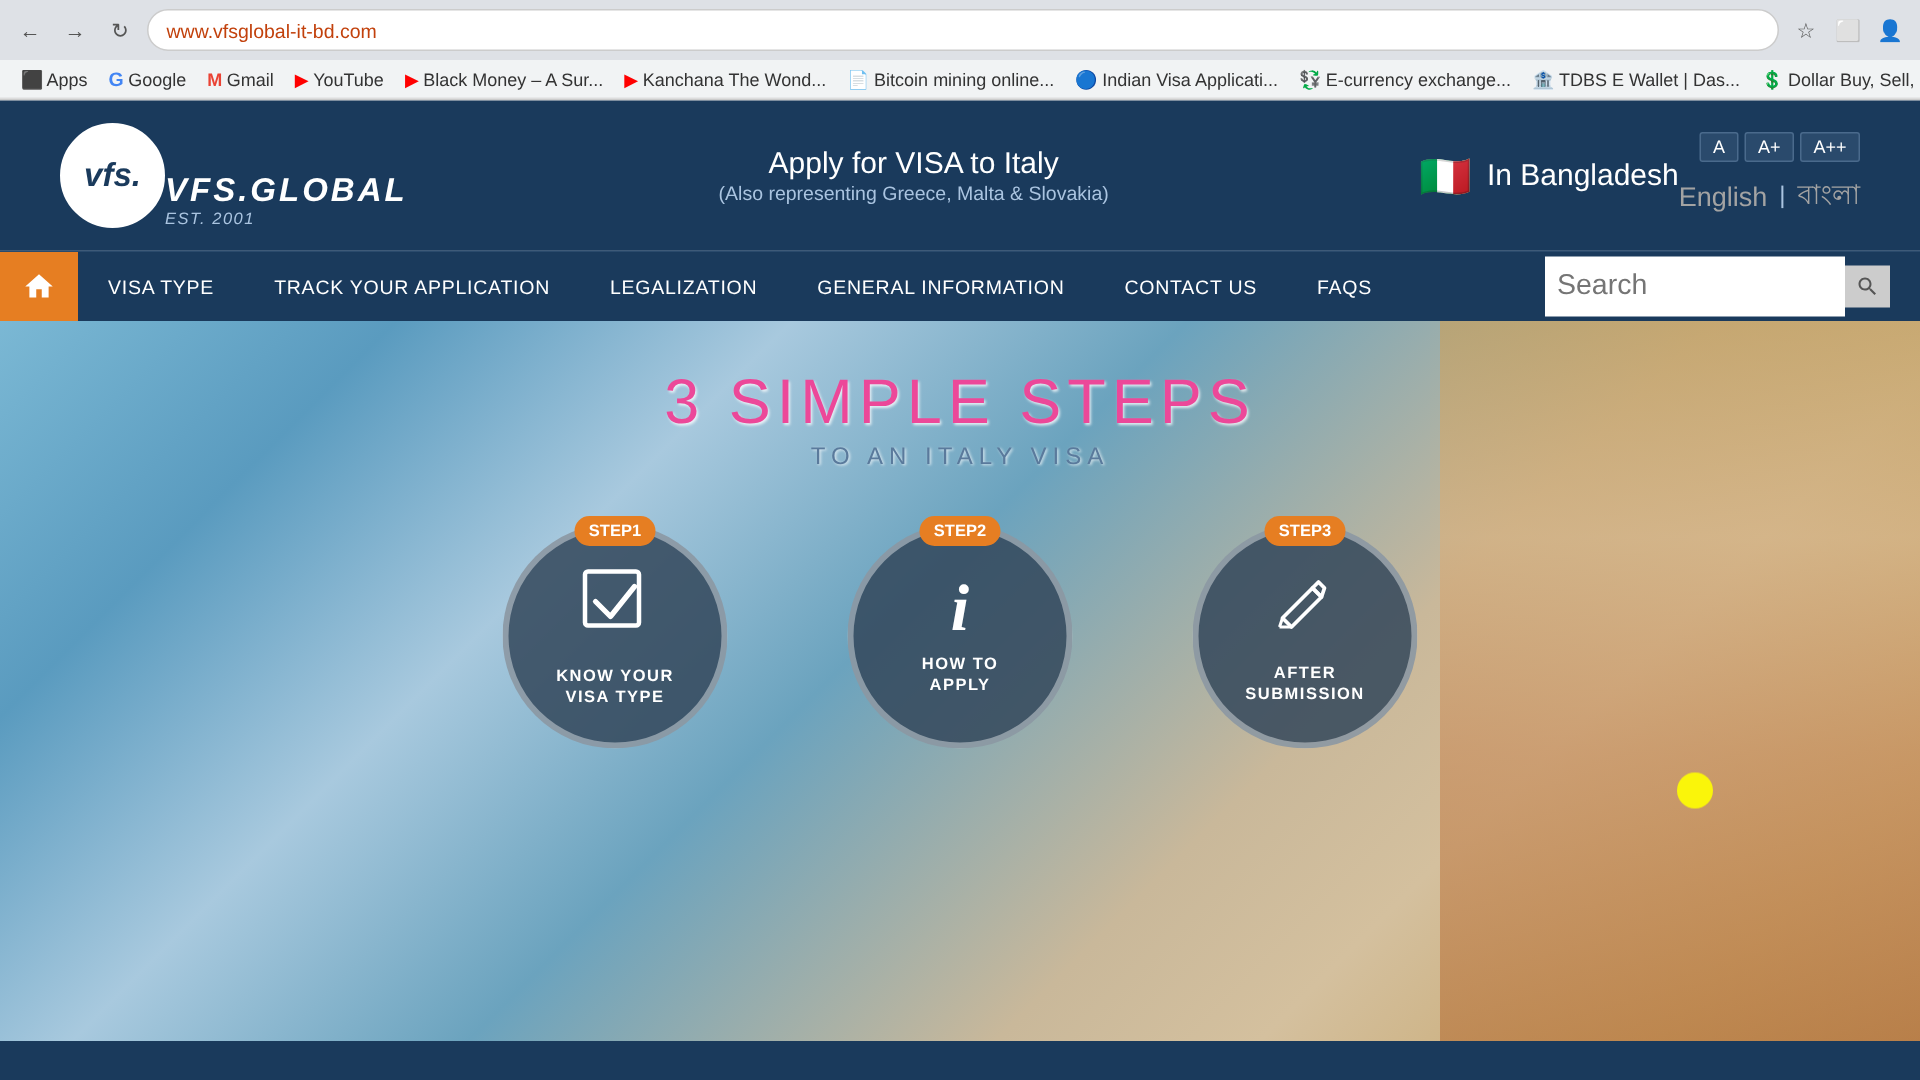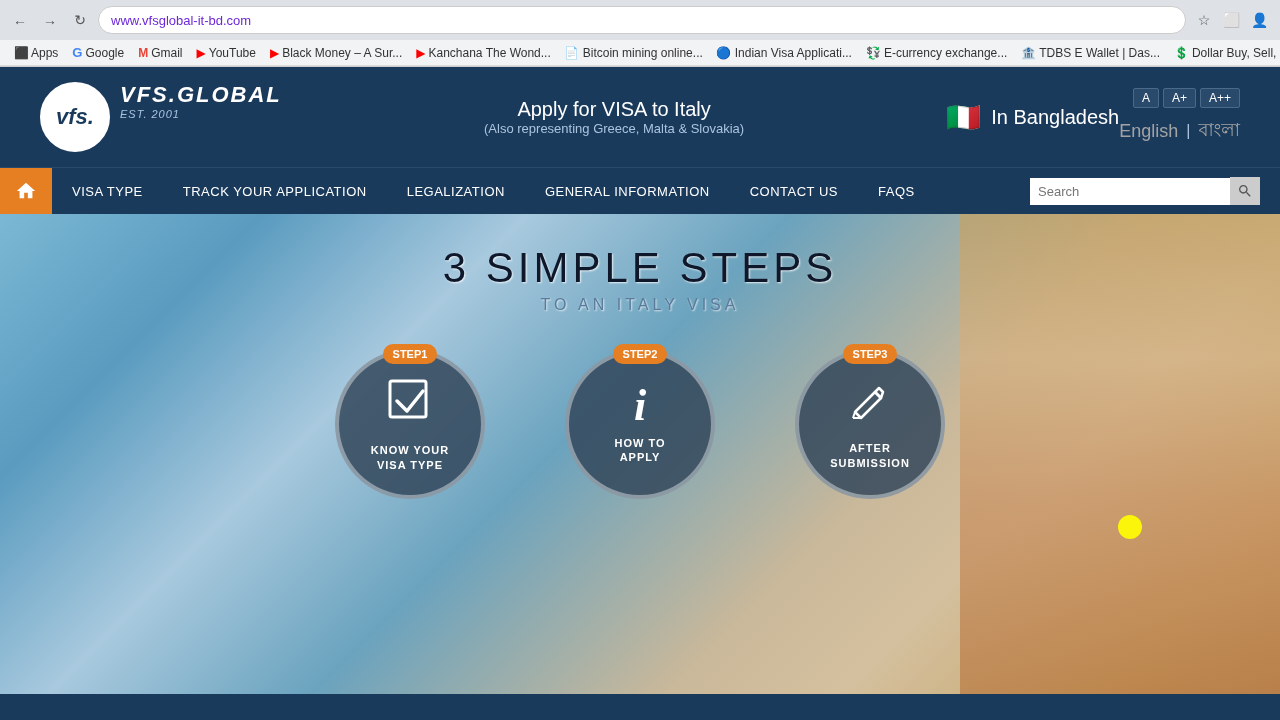--- a/index.html
+++ b/index.html
@@ -2,35 +2,35 @@
 <html><head>
   <meta charset="utf-8">
   <style>
     * { margin: 0; padding: 0; box-sizing: border-box; }
     body { font-family: Arial, sans-serif; width: 1280px; height: 720px; overflow: hidden; background: #fff; }
 
     
     .browser-chrome { background: #f1f3f4; border-bottom: 1px solid #ccc; }
     .browser-toolbar { display: flex; align-items: center; padding: 6px 8px; gap: 6px; background: #dee1e6; }
     .nav-btn { width: 24px; height: 24px; border-radius: 50%; border: none; background: transparent; cursor: pointer; display: flex; align-items: center; justify-content: center; font-size: 14px; color: #555; }
-    .address-bar { flex: 1; height: 28px; border-radius: 14px; border: 1px solid #ccc; background: #fff; padding: 0 12px; font-size: 13px; color: #6d28d9; display: flex; align-items: center; }
+    .address-bar { flex: 1; height: 28px; border-radius: 14px; border: 1px solid #ccc; background: #fff; padding: 0 12px; font-size: 13px; color: #c2410c; display: flex; align-items: center; }
     .browser-icons { display: flex; gap: 4px; }
     .browser-icon-btn { width: 24px; height: 24px; border: none; background: transparent; cursor: pointer; font-size: 14px; color: #555; }
 
     
     .bookmarks-bar { display: flex; align-items: center; padding: 3px 8px; gap: 2px; background: #f1f3f4; border-bottom: 1px solid #ddd; font-size: 12px; overflow: hidden; white-space: nowrap; }
     .bookmark-item { display: flex; align-items: center; gap: 3px; padding: 2px 6px; border-radius: 3px; cursor: pointer; color: #333; text-decoration: none; font-size: 12px; }
     .bookmark-icon { width: 14px; height: 14px; display: inline-block; }
 
     
     .site-wrapper { width: 1280px; }
 
     
     .site-header { background: #1a3a5c; padding: 15px 40px; display: flex; align-items: center; justify-content: space-between; }
-    .logo-area { display: flex; align-items: flex-start; gap: 10px; }
+    .logo-area { display: flex; align-items: flex-end; }
     .logo-circle { width: 70px; height: 70px; border-radius: 50%; background: #fff; display: flex; align-items: center; justify-content: center; font-size: 22px; font-weight: bold; color: #1a3a5c; font-style: italic; border: 3px solid #fff; }
     .logo-text { color: #fff; font-style: italic; }
     .logo-name { font-size: 22px; font-weight: bold; letter-spacing: 2px; }
     .logo-est { font-size: 11px; color: #aac4e0; letter-spacing: 1px; }
     .header-right { display: flex; flex-direction: column; align-items: flex-end; gap: 8px; }
     .visa-title { color: #fff; font-size: 20px; font-weight: 500; text-align: center; }
     .visa-subtitle { color: #aac4e0; font-size: 13px; text-align: center; }
     .flag { font-size: 28px; }
     .country-name { color: #fff; font-size: 20px; font-weight: 500; }
     .font-controls { display: flex; gap: 4px; align-items: center; }
@@ -39,30 +39,30 @@
     .lang-link { color: #a3a3a3; font-size: 18px; cursor: pointer; text-decoration: none; }
     .lang-sep { color: #aac4e0; }
 
     
     .site-nav { background: #1a3a5c; border-top: 1px solid #2a4a6c; }
     .nav-inner { display: flex; align-items: center; }
     .nav-home { background: #e67e22; width: 52px; height: 46px; display: flex; align-items: center; justify-content: center; cursor: pointer; }
     .nav-home svg { fill: #fff; width: 22px; height: 22px; }
     .nav-item { color: #fff; padding: 14px 20px; font-size: 13px; cursor: pointer; text-transform: uppercase; letter-spacing: 0.5px; white-space: nowrap; }
     .search-area { margin-left: auto; display: flex; align-items: center; padding-right: 20px; }
-    .search-input { height: 27px; width: 200px; border: none; padding: 0 8px; font-size: 13px; color: #999; outline: none; }
+    .search-input { height: 40px; width: 200px; border: none; padding: 0 8px; font-size: 19px; color: #999; outline: none; }
     .search-btn { background: #ccc; border: none; width: 30px; height: 28px; cursor: pointer; display: flex; align-items: center; justify-content: center; }
 
     
     .hero { position: relative; height: 480px; overflow: hidden; }
     .hero-bg { width: 100%; height: 100%; background: linear-gradient(to right, #6ba3c8 0%, #4a7fa8 20%, #b8cfe0 40%, #8ab5d0 60%, #c4a882 75%, #d4b896 85%, #c8a87a 100%); position: relative; }
 
     .hero-content { position: absolute; top: 0; left: 0; right: 0; bottom: 0; }
     .hero-title { text-align: center; padding-top: 30px; }
-    .hero-title h1 { font-size: 42px; color: #0f172a; font-weight: 300; letter-spacing: 4px; text-shadow: 1px 1px 2px rgba(255,255,255,0.8); }
+    .hero-title h1 { font-size: 42px; color: #ec4899; font-weight: 300; letter-spacing: 4px; text-shadow: 1px 1px 2px rgba(255,255,255,0.8); }
     .hero-title p { font-size: 16px; color: #5a7a9c; letter-spacing: 4px; margin-top: 4px; text-shadow: 1px 1px 2px rgba(255,255,255,0.8); }
 
     .steps-container { display: flex; justify-content: center; gap: 80px; margin-top: 30px; }
     .step { display: flex; flex-direction: column; align-items: center; position: relative; }
     .step-badge { background: #e67e22; color: #fff; font-size: 11px; font-weight: bold; padding: 4px 10px; border-radius: 10px; margin-bottom: -15px; z-index: 2; position: relative; }
     .step-circle { width: 150px; height: 150px; border-radius: 50%; background: rgba(50,70,90,0.85); border: 4px solid rgba(255,255,255,0.4); display: flex; flex-direction: column; align-items: center; justify-content: center; color: #fff; }
     .step-icon { font-size: 40px; margin-bottom: 8px; }
     .step-label { font-size: 12px; font-weight: bold; text-align: center; letter-spacing: 1px; line-height: 1.3; }
 
     

